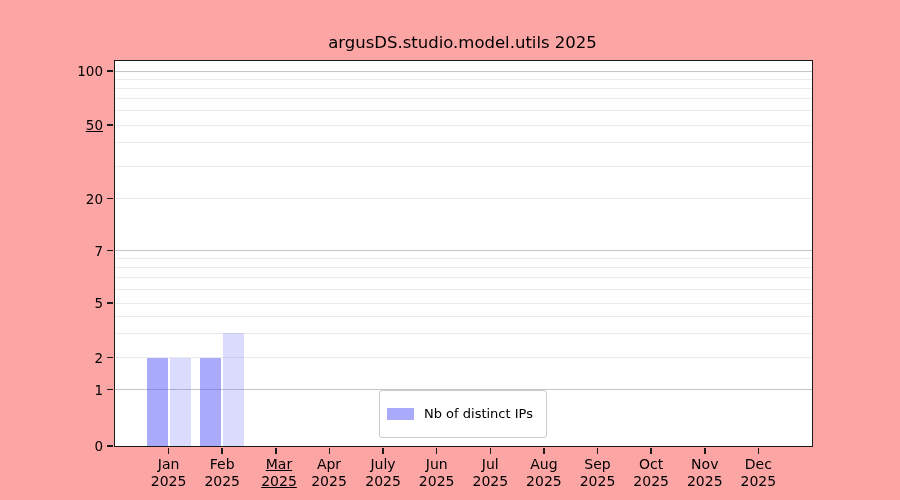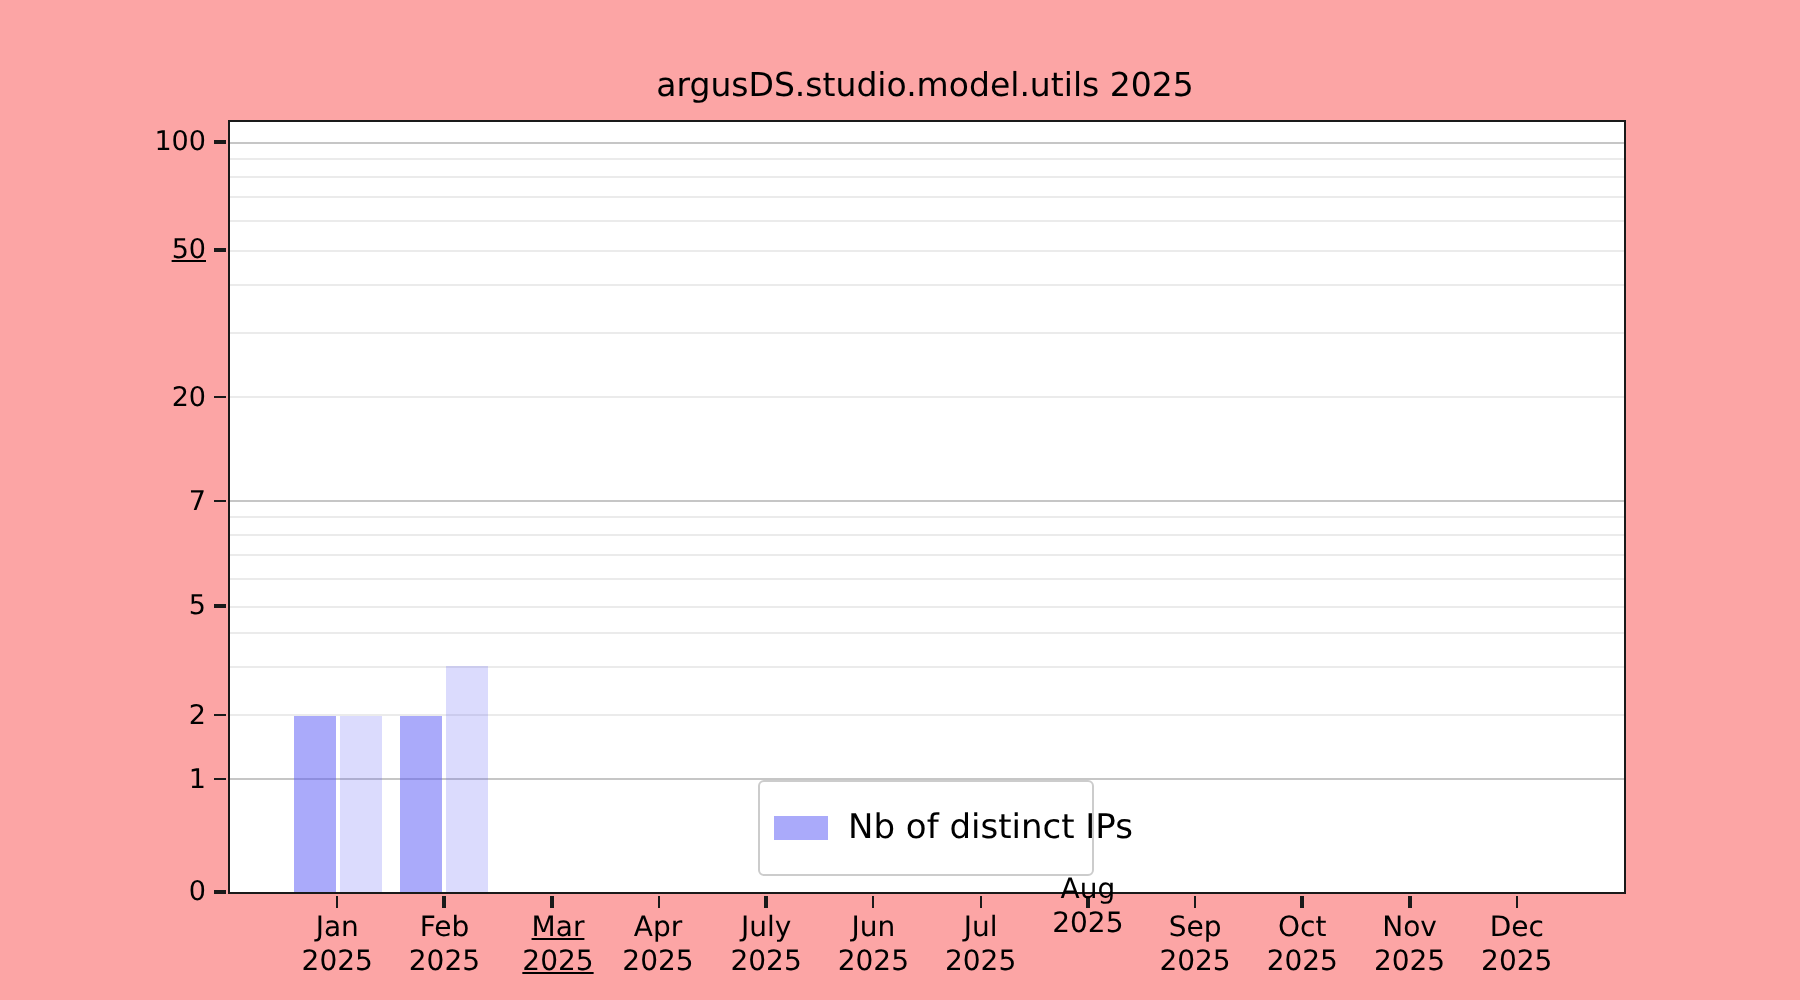--- a/index.html
+++ b/index.html
@@ -31,21 +31,21 @@
     font-size:14px;line-height:17px;color:#000;
   }
   .legend{
     position:absolute;left:264px;top:329px;width:168px;height:48px;
     background:#fff;border:1px solid #ccc;border-radius:3px;z-index:5;
     display:flex;flex-direction:column;justify-content:space-evenly;
     padding:1px 0;box-sizing:border-box;
   }
   .legend-row{display:flex;align-items:center;padding-left:7px;}
   .legend-swatch{width:27px;height:12.5px;display:inline-block;flex:0 0 auto;}
-  .legend-label{font-size:17px;line-height:16px;margin-left:10px;white-space:nowrap;}
+  .legend-label{font-size:13px;line-height:16px;margin-left:10px;white-space:nowrap;}
 </style>
 </head>
 <body>
 
 <div class="figure">
   <div class="chart-title">argusDS.studio.model.utils 2025</div>
 
   <div class="plot">
     <div class="layer" id="grid-layer">
         <div class="gridline dark" style="top: 328px;"></div>
@@ -120,21 +120,21 @@
         <div class="xlabel" style="left: 286.692px; top: 395px;">
           <div>Jun</div>
           <div>2025</div>
         </div>
         <div class="xtickmark" style="left: 374.558px;"></div>
         <div class="xlabel" style="left: 340.308px; top: 395px;">
           <div>Jul</div>
           <div>2025</div>
         </div>
         <div class="xtickmark" style="left: 428.173px;"></div>
-        <div class="xlabel" style="left: 393.923px; top: 376px;">
+        <div class="xlabel" style="left: 393.923px; top: 395px;">
           <div>Aug</div>
           <div>2025</div>
         </div>
         <div class="xtickmark" style="left: 481.788px;"></div>
         <div class="xlabel" style="left: 447.538px; top: 395px;">
           <div>Sep</div>
           <div>2025</div>
         </div>
         <div class="xtickmark" style="left: 535.404px;"></div>
         <div class="xlabel" style="left: 501.154px; top: 395px;">

